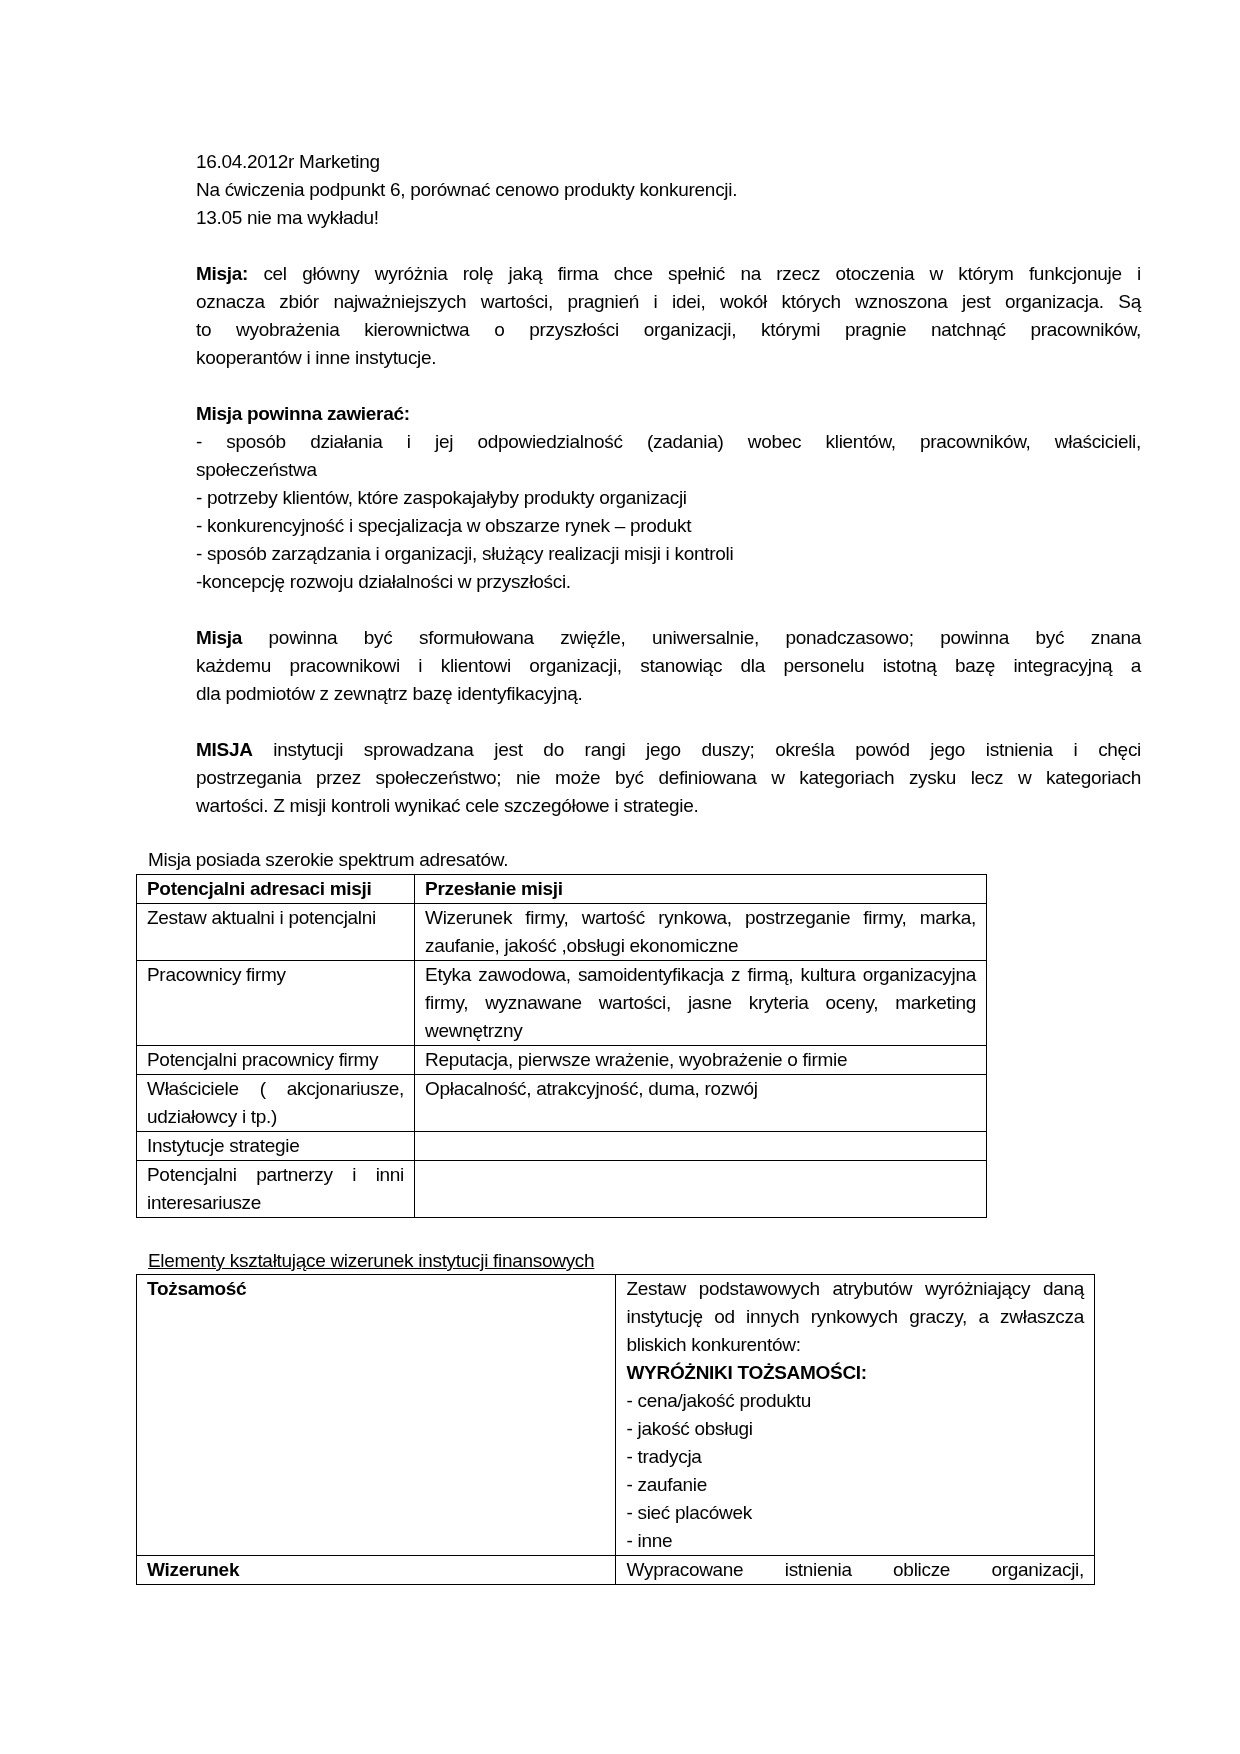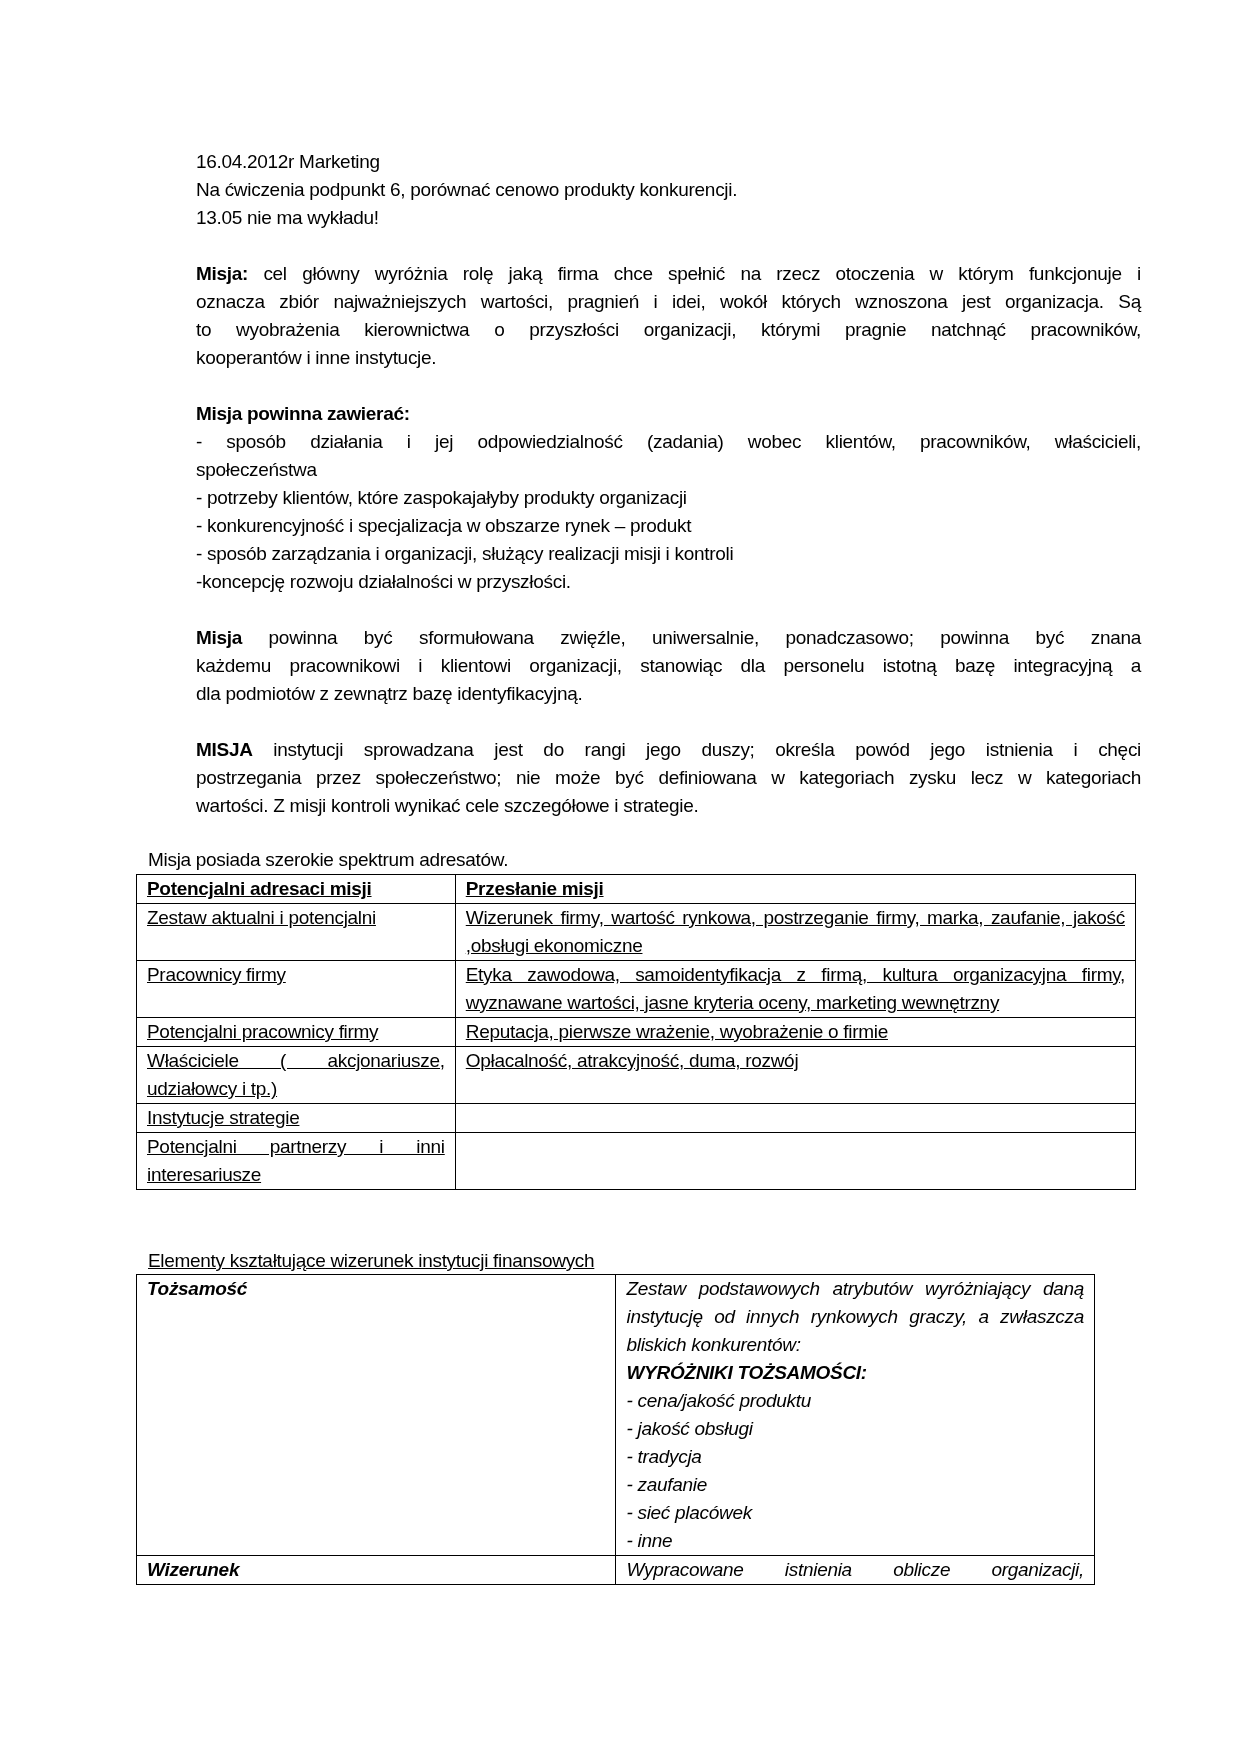--- a/index.html
+++ b/index.html
@@ -58,21 +58,21 @@
   <div class="gap"></div>
 
   <div>
     <div class="line justify-last"><b>MISJA</b> <span>instytucji sprowadzana jest do rangi jego duszy; określa powód jego istnienia i chęci</span></div>
     <div class="line justify-last">postrzegania przez społeczeństwo; nie może być definiowana w kategoriach zysku lecz w kategoriach</div>
     <div class="line">wartości. Z misji kontroli wynikać cele szczegółowe i strategie.</div>
   </div>
 </div>
 
 <div class="caption" style="left:148px; top:846px;">Misja posiada szerokie spektrum adresatów.</div>
-<table class="t" style="left:136px; top:874px; width:1000px;text-decoration:underline;">
+<table class="t" style="left:136px; top:874px; width:851px;">
   <colgroup>
       <col style="width:306px">
       <col style="width:653px">
     </colgroup>
   <tbody>
       <tr>
     <td><b>Potencjalni adresaci misji</b></td>
     <td><b>Przesłanie misji</b></td>
   </tr>
   <tr>
@@ -120,21 +120,21 @@
           <div class="cell">Potencjalni partnerzy i inni interesariusze</div>
         </td>
     <td>
           <div class="cell"></div>
         </td>
   </tr>
 </tbody>
   </table>
 
 <div class="caption" style="left:148px; top:1247px;text-decoration:underline;">Elementy kształtujące wizerunek instytucji finansowych</div>
-<table class="t" style="left:136px; top:1274px; width:959px;font-style:italic;">
+<table class="t" style="left:136px; top:1274px; width:959px;">
   <colgroup>
       <col style="width:480px">
       <col style="width:479px">
     </colgroup>
   <tbody>
       <tr>
     <td><b>Tożsamość</b></td>
     <td>
       <div class="cell">Zestaw podstawowych atrybutów wyróżniający daną instytucję od innych rynkowych graczy, a zwłaszcza bliskich konkurentów:</div>
       <div><b>WYRÓŻNIKI TOŻSAMOŚCI:</b></div>

